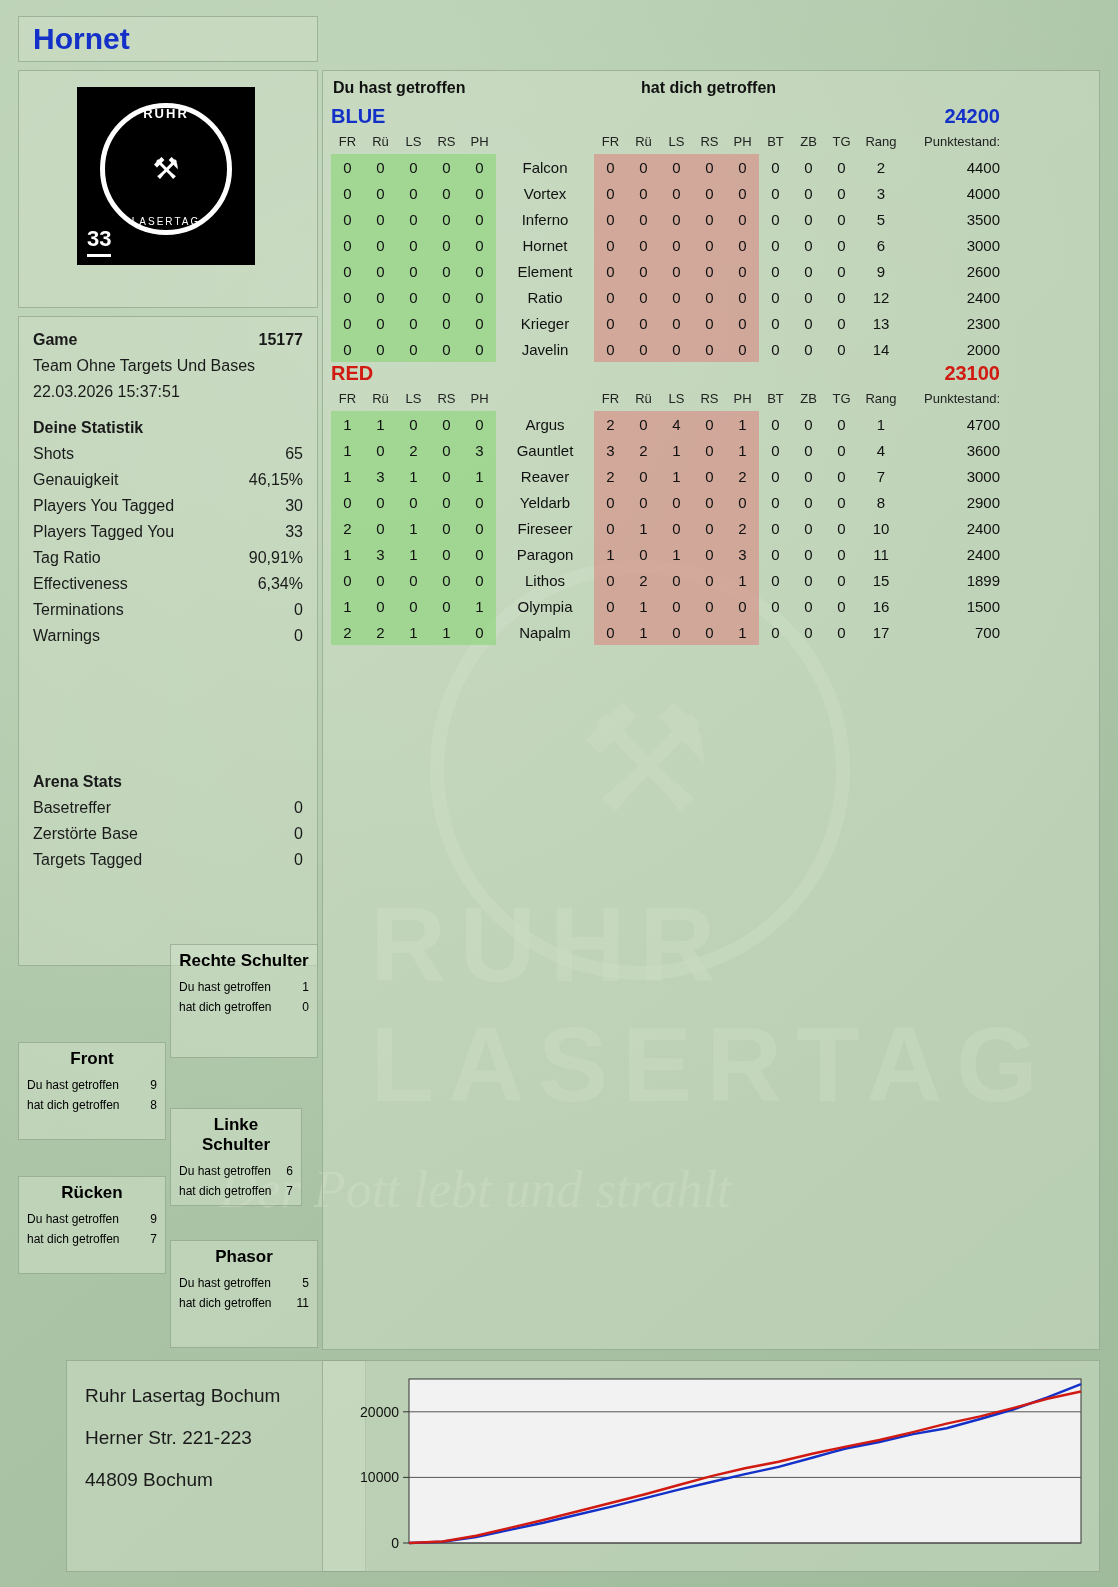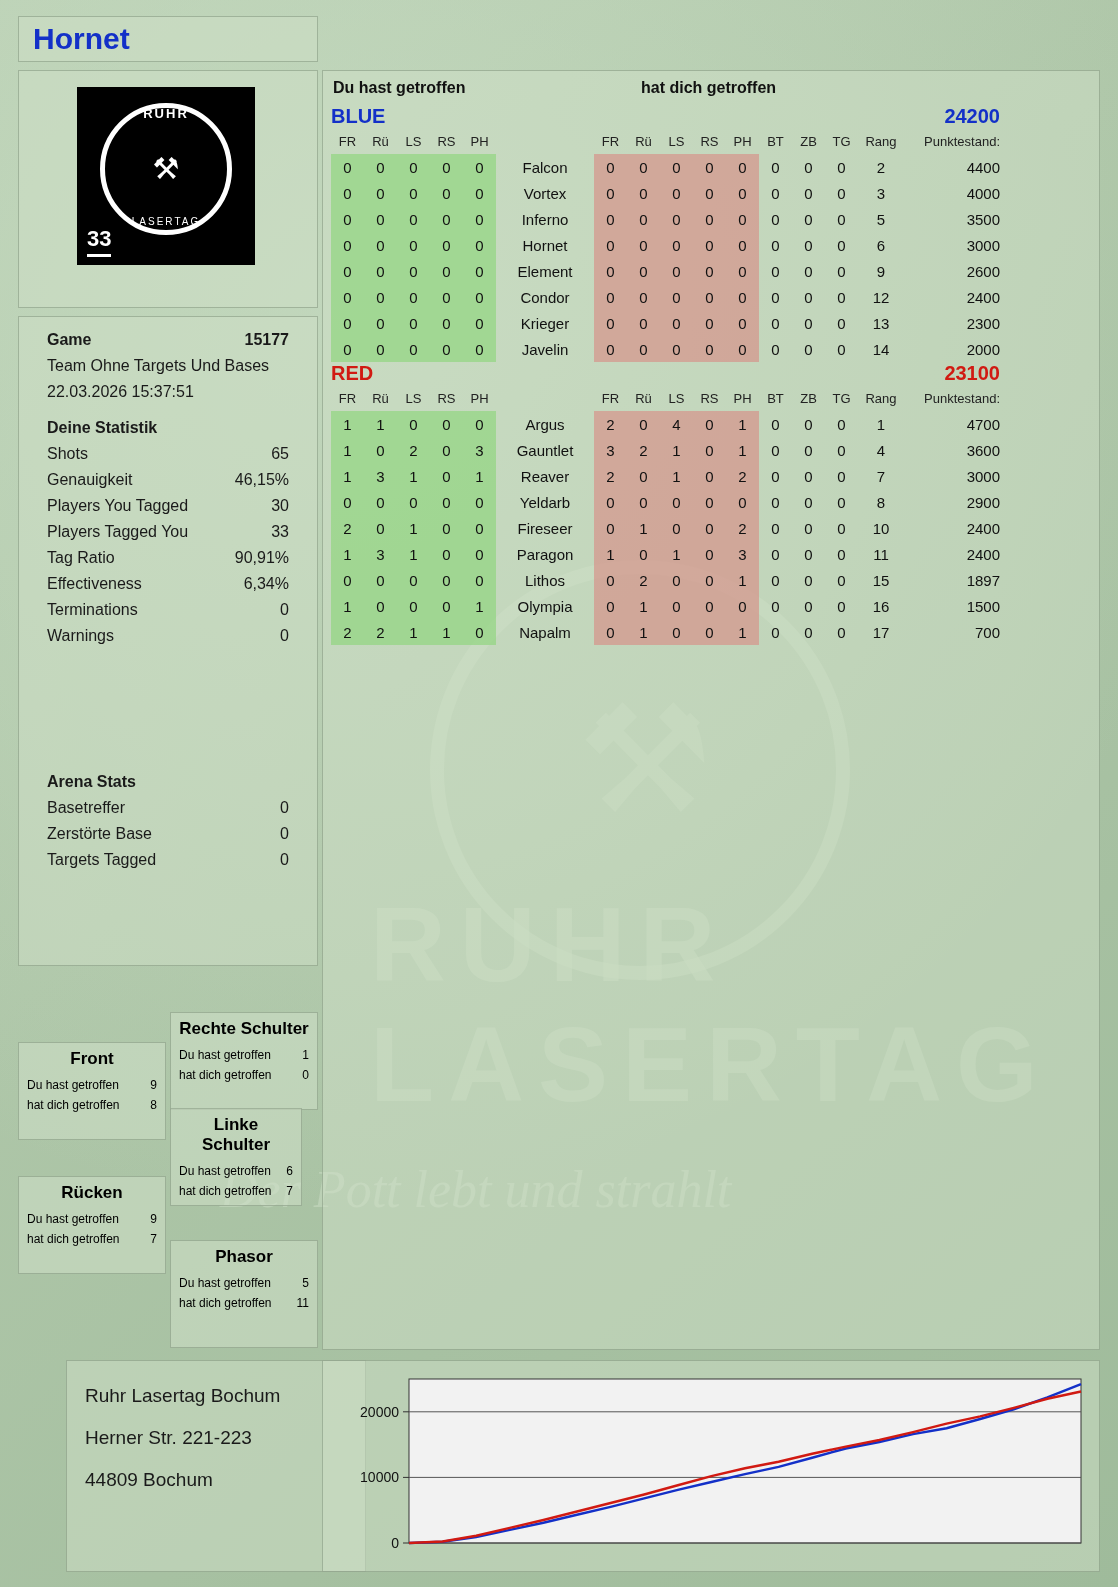--- a/index.html
+++ b/index.html
@@ -76,35 +76,35 @@
   .logo-bot { position:absolute; bottom:2px; left:0; right:0; font-size:10px; letter-spacing:2px; }
   .logo-hammers { font-size:30px; }
   .logo-num {
     position:absolute; left:10px; bottom:8px; font-size:22px; font-weight:bold;
     border-bottom:3px solid #fff; padding-bottom:2px;
   }
 
   .stats-panel {
     position:absolute; left:18px; top:316px; width:300px; height:650px;
     background: rgba(208,224,200,0.5); border:1px solid rgba(120,140,115,0.5);
-    padding:10px 28px; font-size:16px; color:#1a1a1a;
+    padding:10px 14px; font-size:16px; color:#1a1a1a;
   }
   .row { display:flex; justify-content:space-between; padding:4px 0; }
   .row .k { }
   .row .v { }
   .bold { font-weight:bold; }
   .spacer-sm { height:10px; }
   .spacer-lg { height:120px; }
 
   
   .hitbox { position:absolute; background: rgba(208,224,200,0.55); border:1px solid rgba(120,140,115,0.5); padding:6px 8px; }
   .hitbox .title { text-align:center; font-weight:bold; font-size:17px; margin-bottom:6px; }
   .hitbox .hrow { display:flex; justify-content:space-between; font-size:12px; padding:3px 0; }
 
-  .hb-rs { left:170px; top:1012px; width:148px; height:98px; }
+  .hb-rs { left:170px; top:944px; width:148px; height:114px; }
   .hb-front { left:18px; top:1042px; width:148px; height:98px; }
   .hb-ls { left:170px; top:1108px; width:132px; height:98px; }
   .hb-back { left:18px; top:1176px; width:148px; height:98px; }
   .hb-ph { left:170px; top:1240px; width:148px; height:108px; }
 
   .addr-panel {
     position:absolute; left:18px; top:1360px; width:300px; height:212px;
     background: rgba(208,224,200,0.5); border:1px solid rgba(120,140,115,0.5);
     padding:14px 18px; font-size:19px; color:#1a1a1a;margin-left:48px;
   }
@@ -417,21 +417,21 @@
             <td class="cellsm">0</td>
             <td class="cellrank">9</td>
             <td class="cellpts">2600</td>
           </tr>
           <tr>
             <td class="cell bgreen">0</td>
             <td class="cell bgreen">0</td>
             <td class="cell bgreen">0</td>
             <td class="cell bgreen">0</td>
             <td class="cell bgreen">0</td>
-            <td class="cellname">Condor</td>
+            <td class="cellname">Ratio</td>
             <td class="cell bred">0</td>
             <td class="cell bred">0</td>
             <td class="cell bred">0</td>
             <td class="cell bred">0</td>
             <td class="cell bred">0</td>
             <td class="cellsm">0</td>
             <td class="cellsm">0</td>
             <td class="cellsm">0</td>
             <td class="cellrank">12</td>
             <td class="cellpts">2400</td>
@@ -612,21 +612,21 @@
             <td class="cellname">Lithos</td>
             <td class="cell bred">0</td>
             <td class="cell bred">2</td>
             <td class="cell bred">0</td>
             <td class="cell bred">0</td>
             <td class="cell bred">1</td>
             <td class="cellsm">0</td>
             <td class="cellsm">0</td>
             <td class="cellsm">0</td>
             <td class="cellrank">15</td>
-            <td class="cellpts">1897</td>
+            <td class="cellpts">1899</td>
           </tr>
           <tr>
             <td class="cell bgreen">1</td>
             <td class="cell bgreen">0</td>
             <td class="cell bgreen">0</td>
             <td class="cell bgreen">0</td>
             <td class="cell bgreen">1</td>
             <td class="cellname">Olympia</td>
             <td class="cell bred">0</td>
             <td class="cell bred">1</td>

